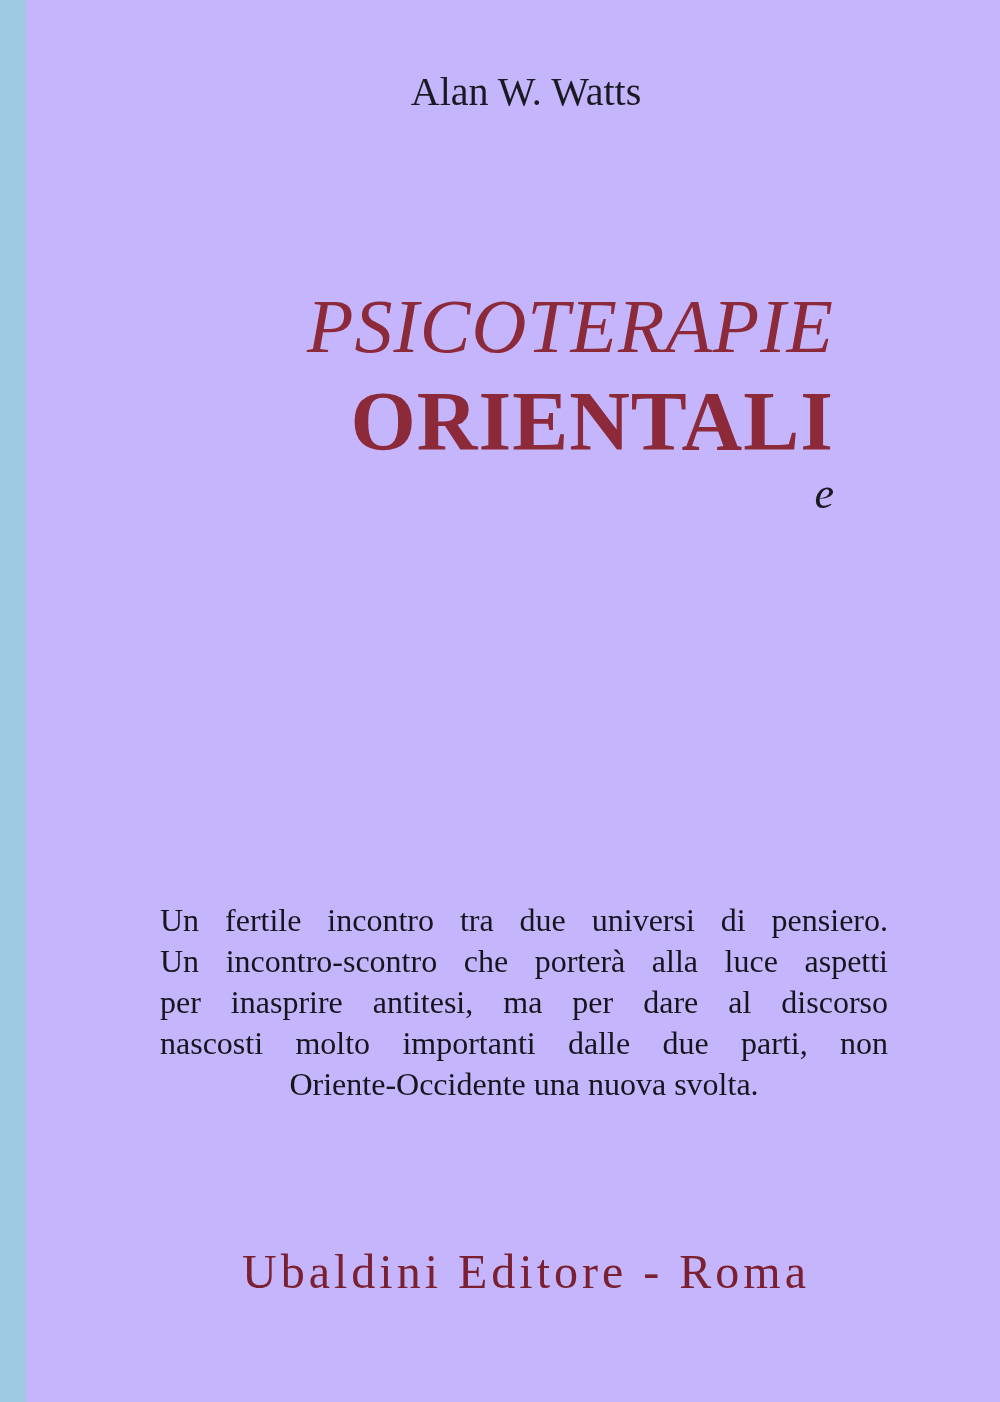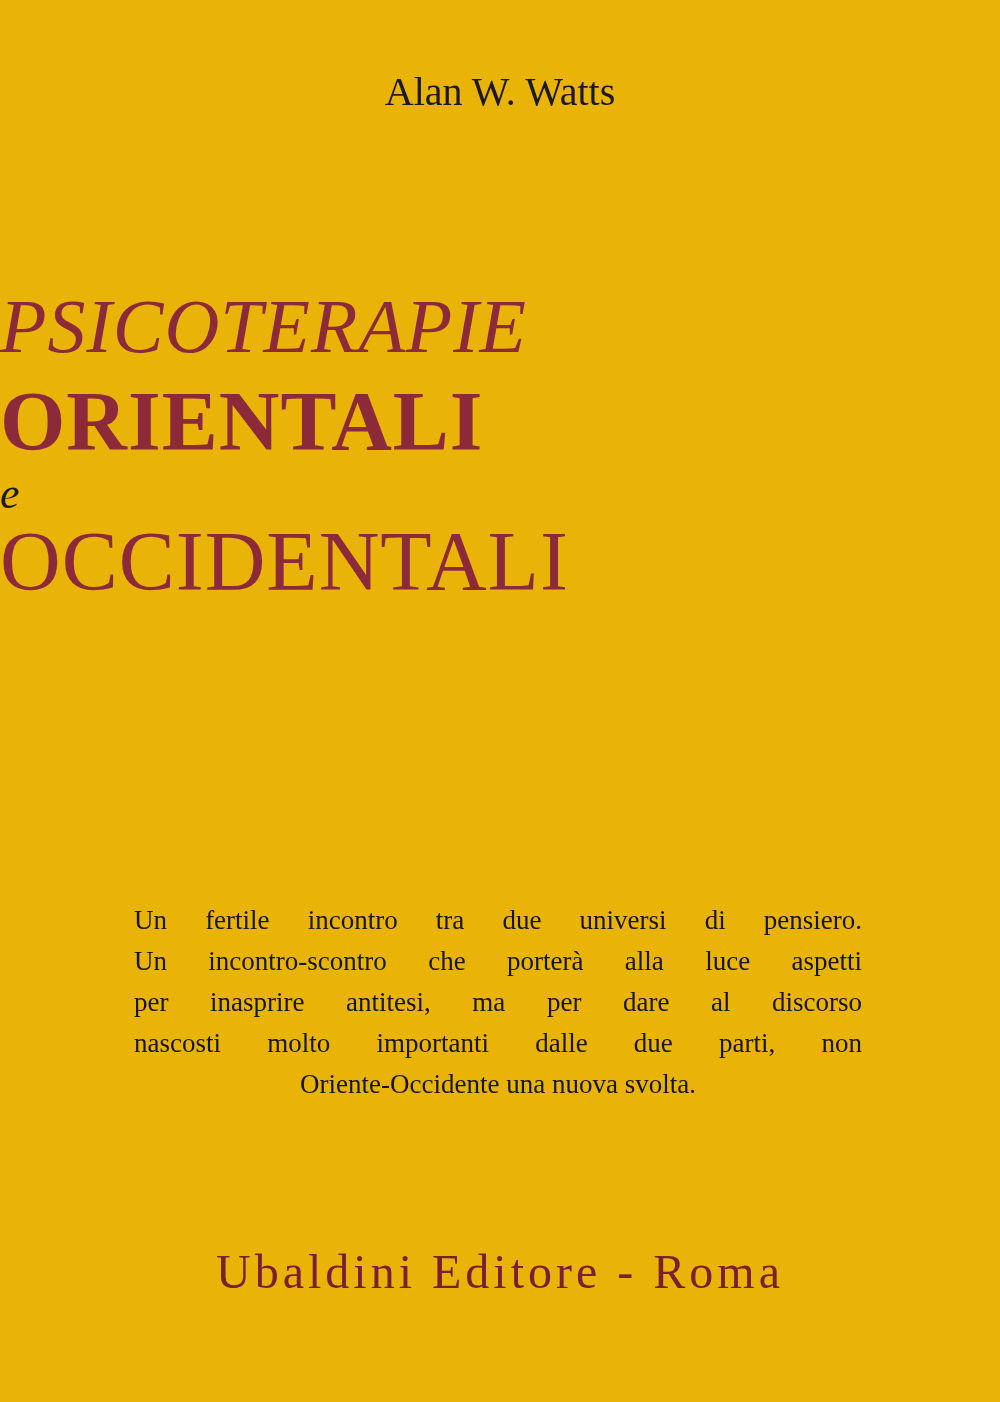--- a/index.html
+++ b/index.html
@@ -10,39 +10,40 @@
       width: 1000px;
       height: 1402px;
       background: #9ecae3;
       position: relative;
       overflow: hidden;
       font-family: "Liberation Serif", "DejaVu Serif", serif;
     }
     .cover {
       position: absolute;
       inset: 0;
-      background: #eab308;
+      background: #c4b5fd;
+      margin-left: 26px;
     }
     .author {
       position: absolute;
       top: 72px;
       left: 0;
       width: 1000px;
       text-align: center;
       font-size: 40px;
       color: #1a1a22;
       letter-spacing: 0px;
       line-height: 1;
     }
     .title-block {
       position: absolute;
       top: 288px;
       left: 0;
       width: 808px;
-      text-align: left;
+      text-align: right;
       color: #8c2a3a;
     }
     .title-line1 {
       font-style: italic;
       font-size: 76px;
       line-height: 1;
       letter-spacing: 1px;
       height: 80px;
     }
     .title-line2 {
@@ -63,21 +64,21 @@
       font-size: 84px;
       line-height: 1;
       margin-top: 4px;
       letter-spacing: 1px;
     }
     .blurb {
       position: absolute;
       top: 900px;
       left: 134px;
       width: 728px;
-      font-size: 27px;
+      font-size: 32px;
       line-height: 41px;
       color: #15151c;
       text-align: justify;
     }
     .blurb .line {
       display: block;
       text-align: justify;
       text-align-last: justify;
       white-space: nowrap;
     }
@@ -100,21 +101,20 @@
 </head>
 <body>
 
 <div class="cover">
   <div class="author">Alan W. Watts</div>
 
   <div class="title-block">
     <div class="title-line1">PSICOTERAPIE</div>
     <div class="title-line2">ORIENTALI</div>
     <div class="title-conj">e</div>
-    <div class="title-line3">OCCIDENTALI</div>
   </div>
 
   <div class="blurb">
     <span class="line">Un fertile incontro tra due universi di pensiero.</span>
     <span class="line">Un incontro-scontro che porterà alla luce aspetti</span>
     <span class="line">per inasprire antitesi, ma per dare al discorso</span>
     <span class="line">nascosti molto importanti dalle due parti, non</span>
     <span class="line last">Oriente-Occidente una nuova svolta.</span>
   </div>
 

